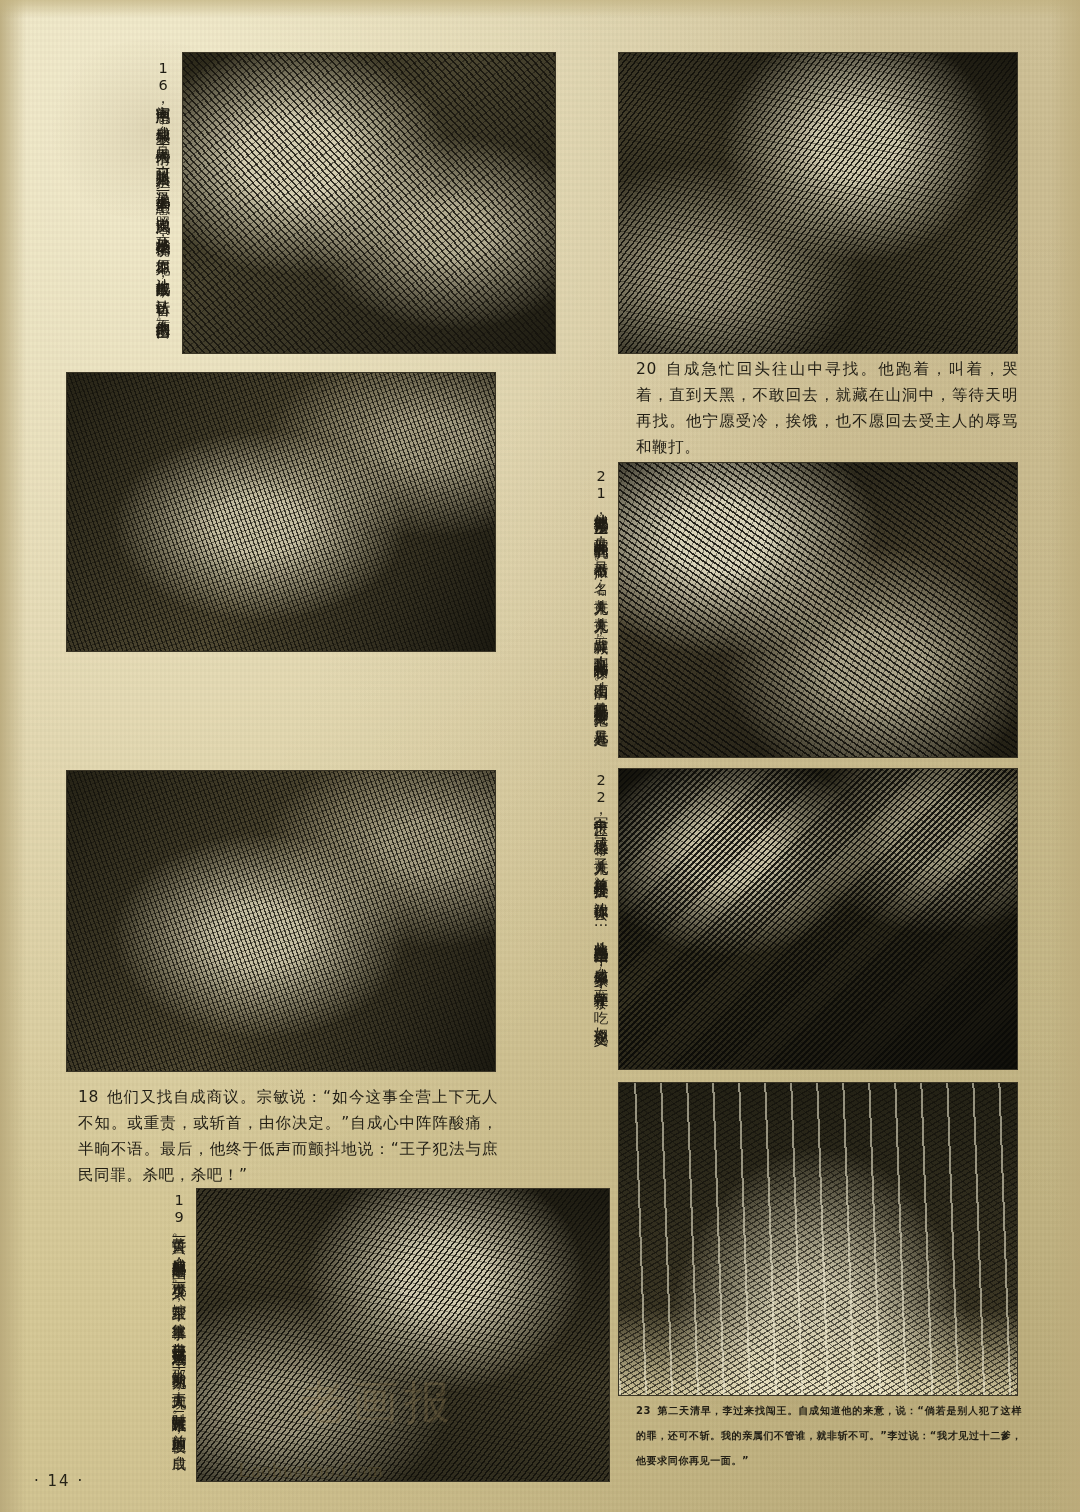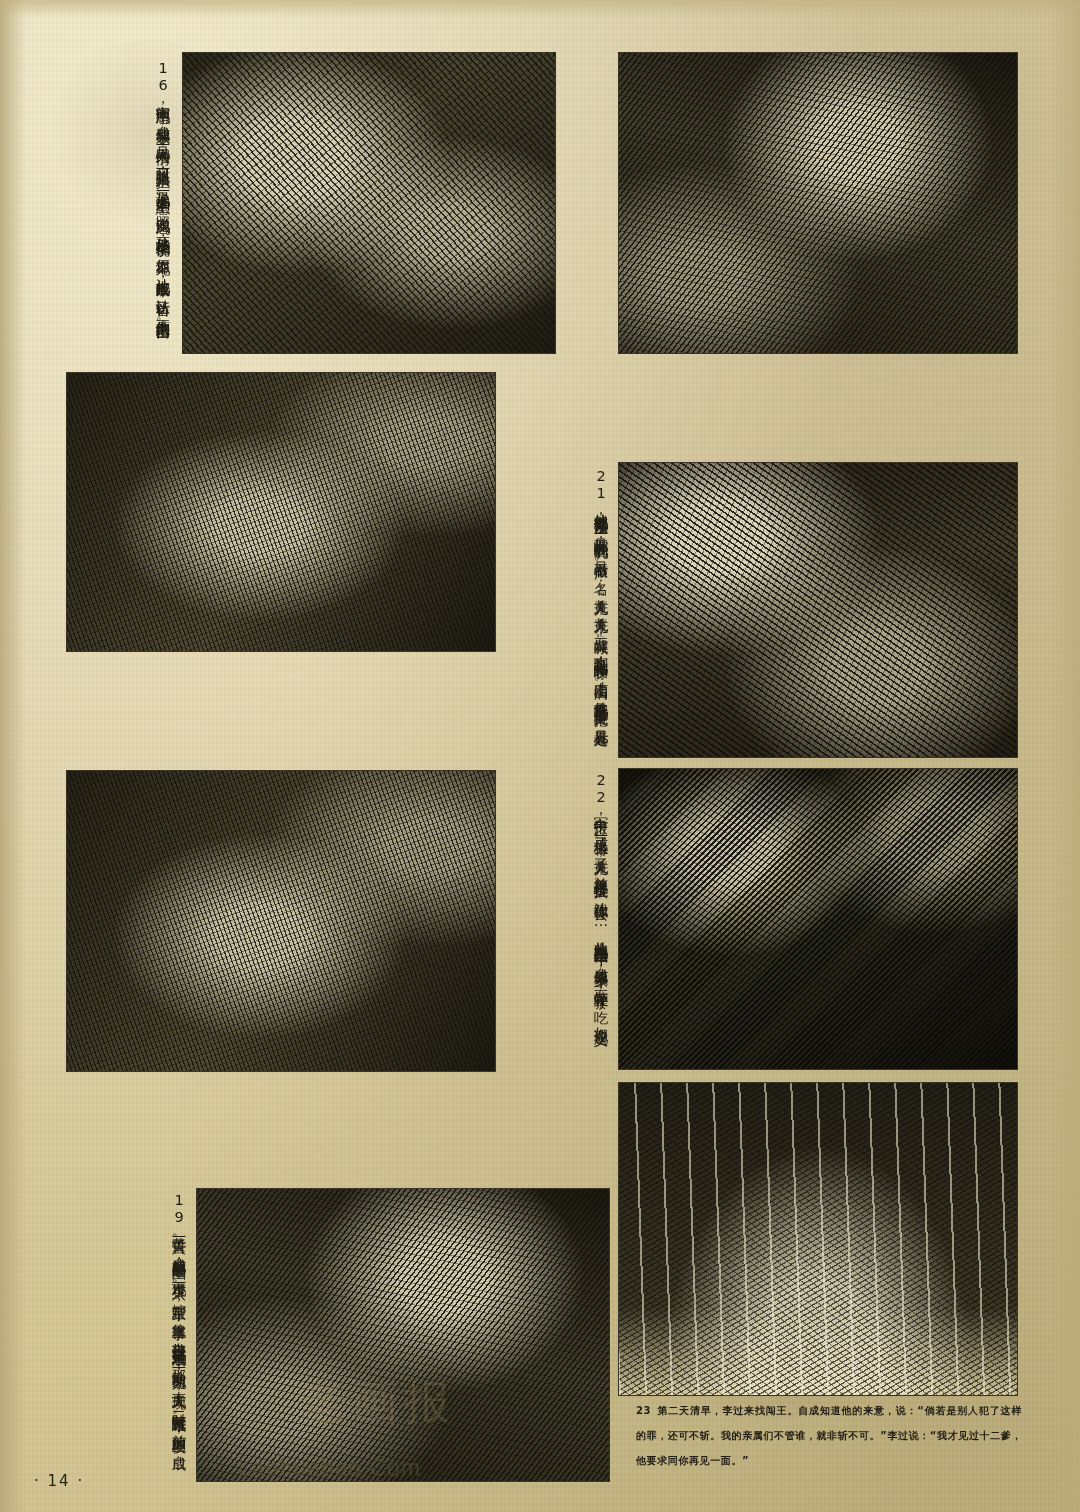--- a/index.html
+++ b/index.html
@@ -126,22 +126,22 @@
     letter-spacing:1px;
     height:auto;
   }
 
   .folio{
     position:absolute; left:34px; bottom:22px;
     font-size:15px; color:#252217; letter-spacing:2px;
   }
   .watermark{
     position:absolute; left:238px; bottom:30px;
-    font-family:Liberation Sans, sans-serif;
-    font-size:23px; color:rgba(90,78,48,.55);
+    font-family:Liberation Serif, serif;
+    font-size:20px; color:rgba(90,78,48,.55);
     letter-spacing:1px;
   }
   .watermark2{
     position:absolute; left:300px; bottom:78px;
     font-size:46px; color:rgba(150,130,85,.28);
     letter-spacing:6px;
   }
   .stain{
     position:absolute;border-radius:50%;
     background:radial-gradient(circle, rgba(120,98,55,.28), rgba(120,98,55,0) 70%);
@@ -173,20 +173,23 @@
     <span class="num">16</span><span>审问李鸿恩，自成和宗敏，见秀一同求情，只叫陈魁一人承担，说是他一个人的主意。照实说鸿恩，死沙场是他求饶，但愿不死。让他去战叛民，认己斩首，不的愿杀招自己。</span>
   </div>
 
   <div class="panel" style="left:618px; top:52px; width:398px; height:300px;">
     <div class="ink b"></div>
     <div class="blob lt" style="left:24%;top:16%;width:96px;height:120px;"></div>
     <div class="blob dk" style="left:58%;top:6%;width:160px;height:150px;"></div>
     <div class="blob lt" style="left:70%;top:20%;width:70px;height:78px;"></div>
 
   </div>
+  <div class="text-h" style="left:636px; top:356px; width:382px;">
+    <span class="num">20</span>&nbsp;<span>自成急忙回头往山中寻找。他跑着，叫着，哭着，直到天黑，不敢回去，就藏在山洞中，等待天明再找。他宁愿受冷，挨饿，也不愿回去受主人的辱骂和鞭打。</span>
+  </div>
 
   <div class="panel" style="left:66px; top:372px; width:428px; height:278px;">
     <div class="ink c"></div>
     <div class="blob lt" style="left:30%;top:30%;width:150px;height:96px;"></div>
     <div class="blob dk" style="left:0%;top:40%;width:120px;height:140px;"></div>
     <div class="blob lt" style="left:60%;top:14%;width:86px;height:70px;"></div>
 
   </div>
 
   <div class="panel" style="left:618px; top:462px; width:398px; height:294px;">
@@ -200,20 +203,23 @@
     <span class="num">21</span><span>他就把他紧紧搂住，一见五婶哪在他的乳，只着不做声。名：『黄来儿！黄来儿！』五婶哭喊，直到听见母亲和呼唤，才走出山洞。他见不断见过来了灯笼火把，看见远处</span>
   </div>
 
   <div class="panel" style="left:66px; top:770px; width:428px; height:300px;">
     <div class="ink c"></div>
     <div class="blob lt" style="left:34%;top:22%;width:120px;height:150px;"></div>
     <div class="blob lt" style="left:12%;top:40%;width:90px;height:120px;"></div>
     <div class="blob dk" style="left:66%;top:10%;width:140px;height:170px;"></div>
 
   </div>
+  <div class="text-h" style="left:78px; top:1084px; width:420px;">
+    <span class="num">18</span>&nbsp;<span>他们又找自成商议。宗敏说：“如今这事全营上下无人不知。或重责，或斩首，由你决定。”自成心中阵阵酸痛，半晌不语。最后，他终于低声而颤抖地说：“王子犯法与庶民同罪。杀吧，杀吧！”</span>
+  </div>
 
   <div class="panel" style="left:618px; top:768px; width:398px; height:300px;">
     <div class="ink night"></div>
     <div class="blob lt" style="left:62%;top:8%;width:120px;height:140px;"></div>
     <div class="blob lt" style="left:16%;top:18%;width:80px;height:70px;"></div>
     <div class="blob dk" style="left:24%;top:54%;width:150px;height:130px;"></div>
 
   </div>
   <div class="text-v" style="left:508px; top:772px; width:104px; height:300px;">
     <span class="num">22</span><span>军中滚打，成了一员猛将。了黄来儿，总算把恩子拉扯大了。让你跟你去……从此鸿恩在路过十三四年，自成率领家乡，五婶年轻守寨，吃，如今说起义</span>

